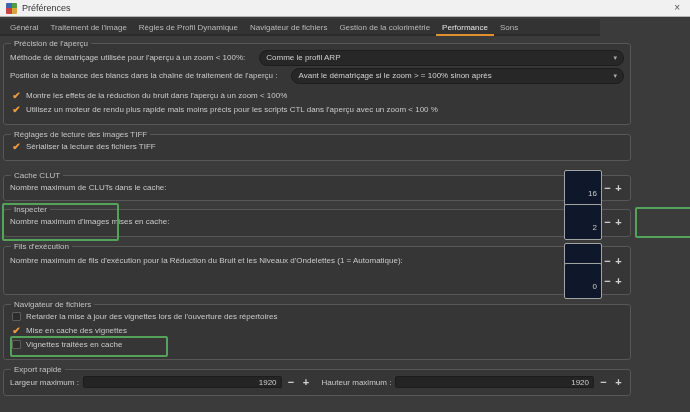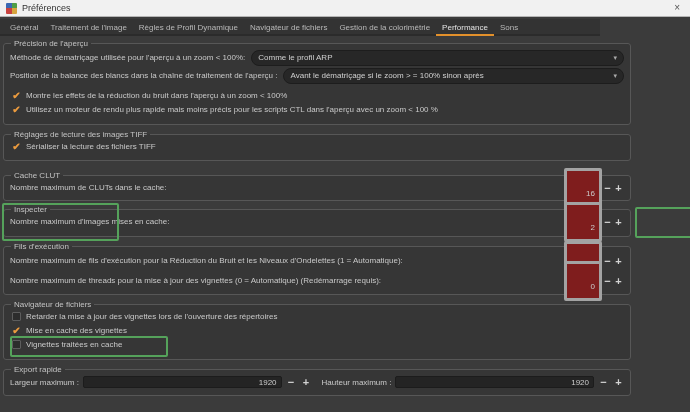--- a/index.html
+++ b/index.html
@@ -29,35 +29,35 @@
   .tab { padding:3px 6px 2px; color:#b9b9b9; font-size:8px; white-space:nowrap; border-bottom:2px solid transparent; margin-bottom:-2px; }
   .tab.active { color:#e3e3e3; border-bottom-color:#e2902b; }
   
   fieldset {
     position:absolute; left:3px; width:628px; box-sizing:border-box;
     background:#363636; border:1px solid #575757; border-radius:3px;
     margin:0; padding:0 6px 2px;
   }
   legend { font-size:8px; color:#c4c4c4; padding:0 3px; margin-left:1px; }
   .row { display:flex; align-items:center; }
-  .combo-row { height:17px; margin:1px 0; gap:6px; }
+  .combo-row { height:17px; margin:1px 0; gap:14px; }
   .lbl { white-space:nowrap; color:#c9c9c9; }
   .combo {
     flex:1; height:14px; background:#272727; border:1px solid #1d1d1d; border-radius:8px;
     display:flex; align-items:center; padding:0 6px; color:#d0d0d0; min-width:0;
   }
   .combo-arrow { margin-left:auto; color:#aaaaaa; font-size:7px; }
   .check-row { height:14px; gap:5px; padding-left:2px; }
   .cb { width:9px; height:9px; display:flex; align-items:center; justify-content:center; flex:0 0 auto; }
   .cb.unchecked { border:1px solid #5d5d5d; background:#2c2c2c; border-radius:1px; box-sizing:border-box; }
   .cb.checked { color:#ec9b3e; font-size:10px; font-weight:bold; }
   .spin-row { height:15px; gap:0; }
   .spacer { flex:1; }
   .spinval {
-    width:38px; height:12px; background:#7f1d1d; border:3px solid #a3a3a3; border-radius:2px;
+    width:38px; height:12px; background:#0f172a; border:1px solid #a3a3a3; border-radius:2px;
     color:#cccccc; text-align:right; line-height:12px; padding:17px 4px; box-sizing:border-box; flex:0 0 auto;
   }
   .spinbtn { color:#d2d2d2; font-weight:bold; font-size:11px; width:11px; text-align:center; line-height:12px; flex:0 0 auto; }
   .export-row { height:16px; gap:4px; }
   .export-input {
     flex:1; height:12px; background:#242424; border:1px solid #1c1c1c; border-radius:2px;
     color:#cccccc; text-align:right; line-height:12px; padding:0 4px; box-sizing:border-box; min-width:0;
   }
   
   .ann { position:absolute; border:2px solid #55a25b; border-radius:2px; z-index:10; pointer-events:none; }
@@ -145,21 +145,20 @@
 <fieldset style="top:242px; height:53px;">
   <legend>Fils d'exécution</legend>
   <div class="row spin-row" style="margin-top:2px;">
     <span class="lbl">Nombre maximum de fils d'exécution pour la Réduction du Bruit et les Niveaux d'Ondelettes (1 = Automatique):</span>
     <span class="spacer"></span>
     <span class="spinval">0</span>
     <span class="spinbtn">−</span>
     <span class="spinbtn">+</span>
   </div>
   <div class="row spin-row" style="margin-top:5px;">
-    <span class="lbl">Nombre maximum de threads pour la mise à jour des vignettes (0 = Automatique) (Redémarrage requis):</span>
     <span class="spacer"></span>
     <span class="spinval">0</span>
     <span class="spinbtn">−</span>
     <span class="spinbtn">+</span>
   </div>
 </fieldset>
 
 <fieldset style="top:300px; height:60px;">
   <legend>Navigateur de fichiers</legend>
   <div class="row check-row">

